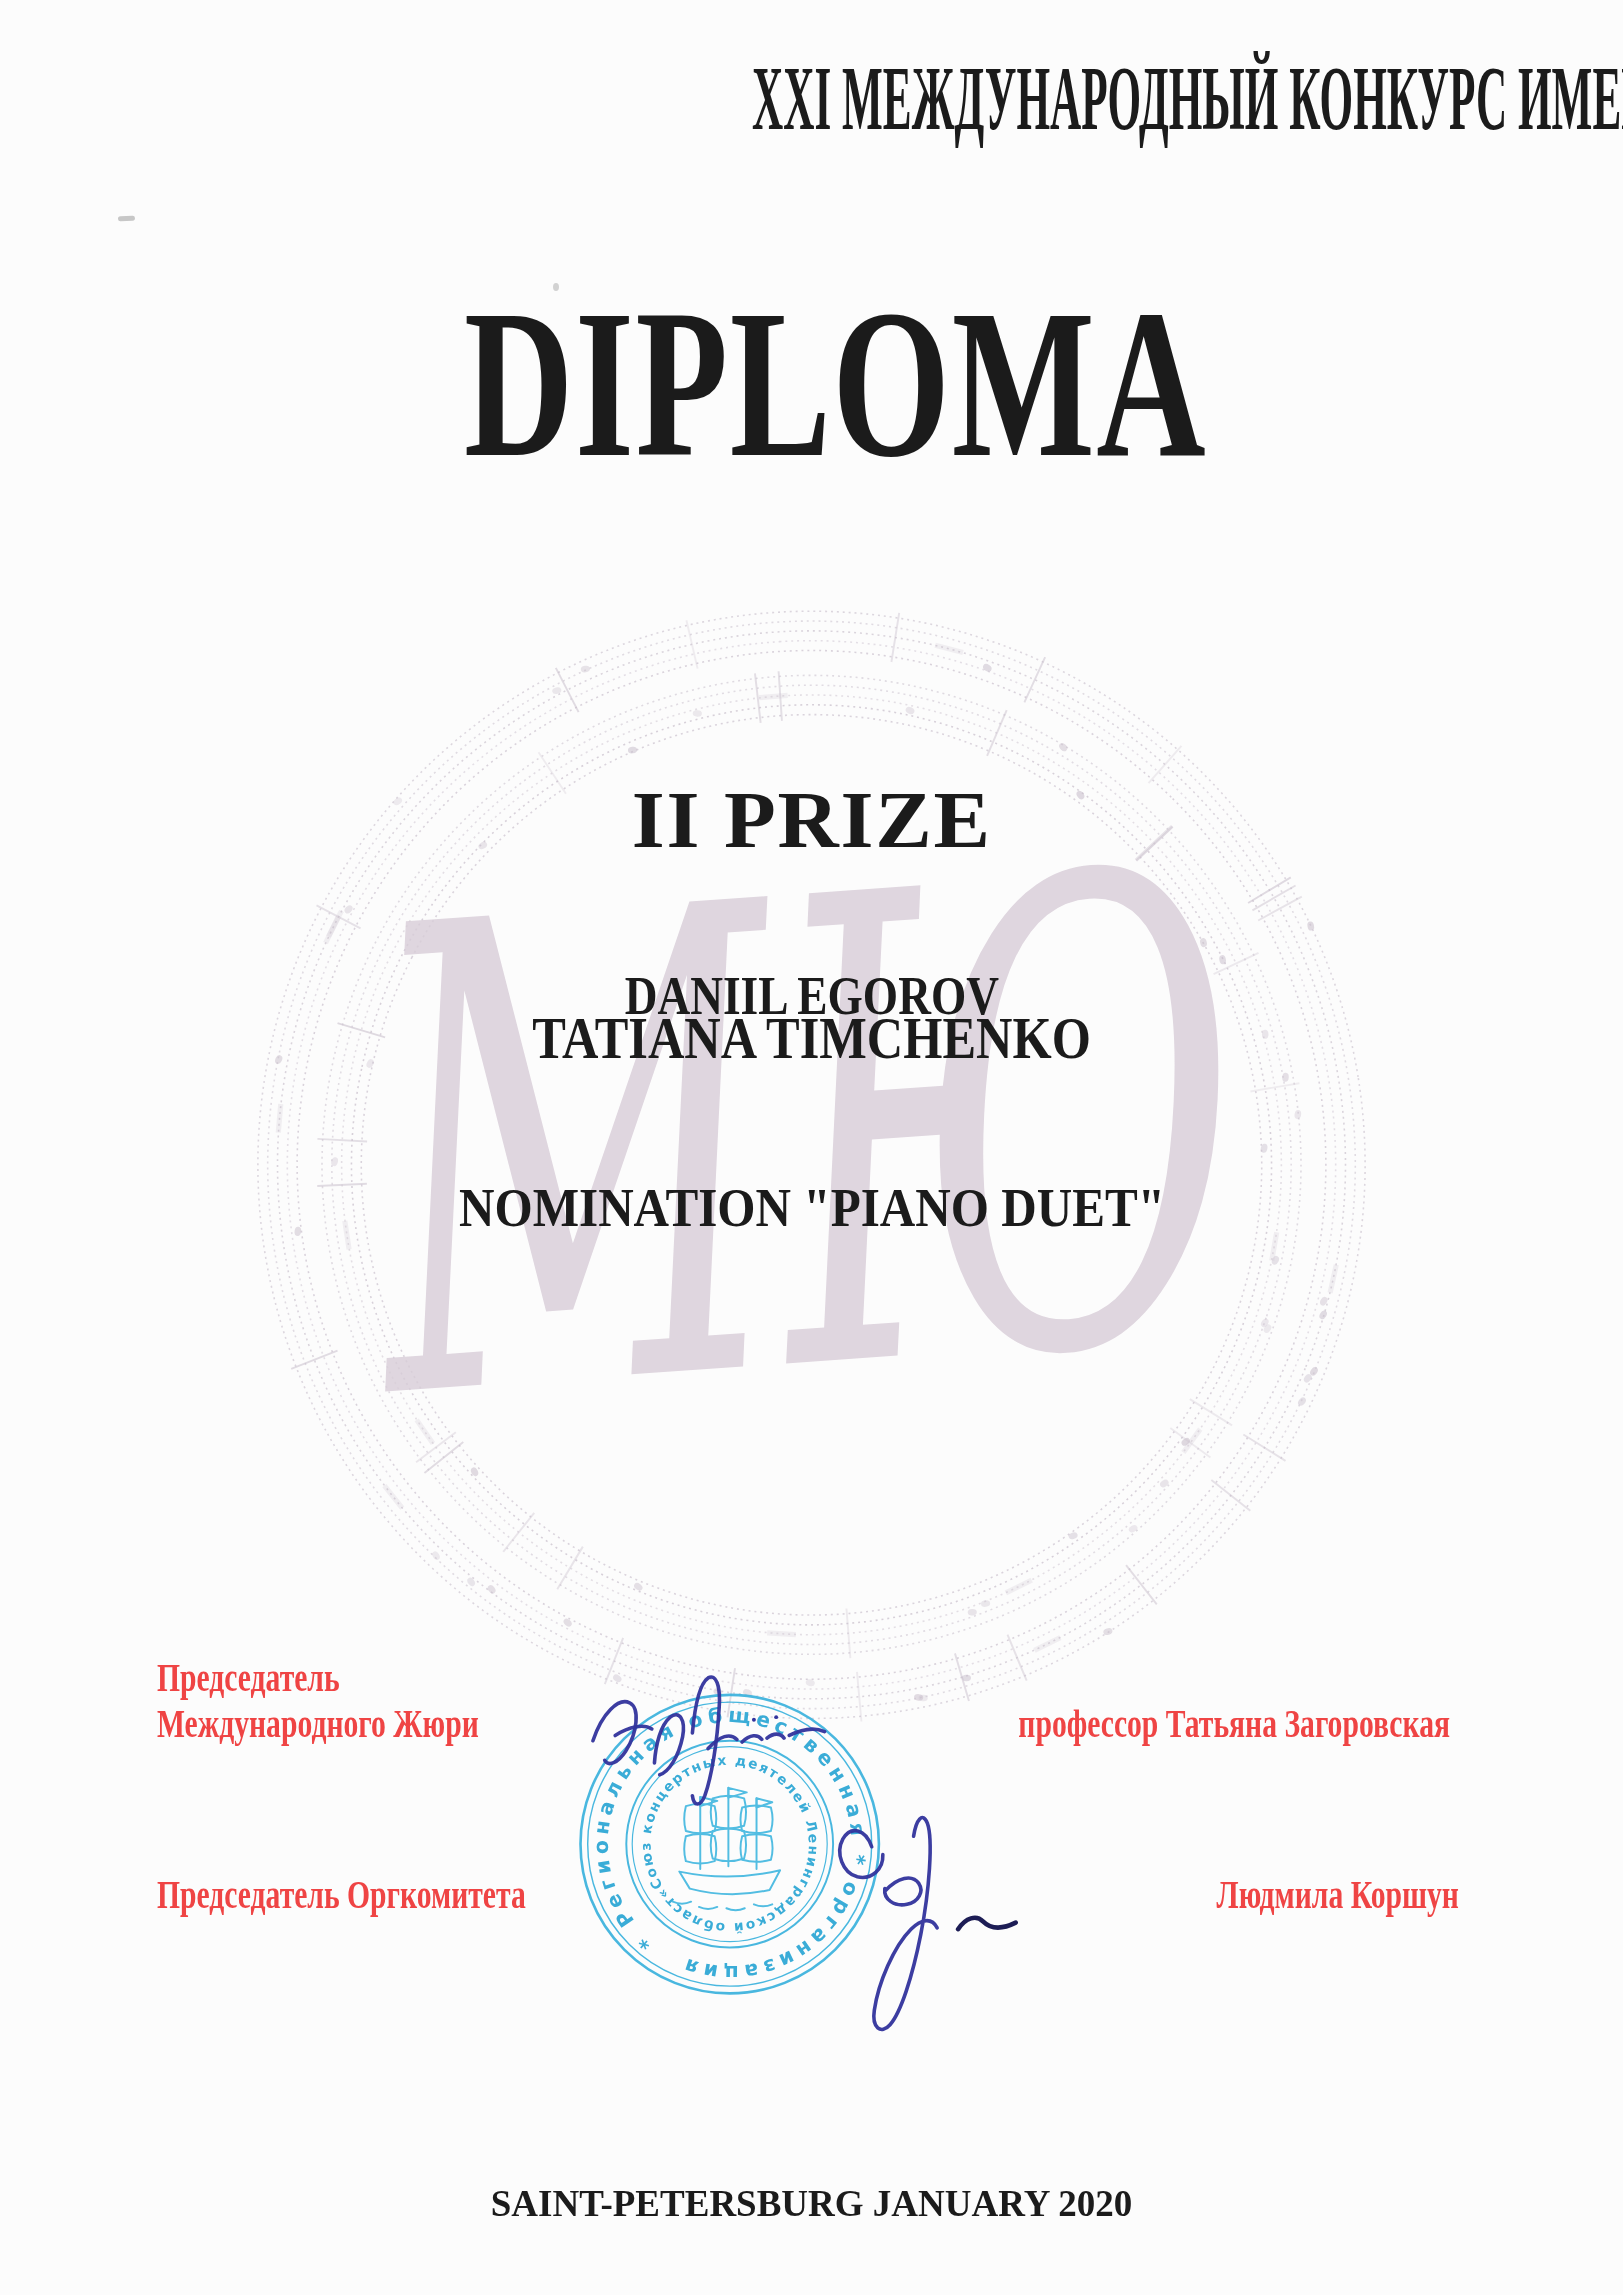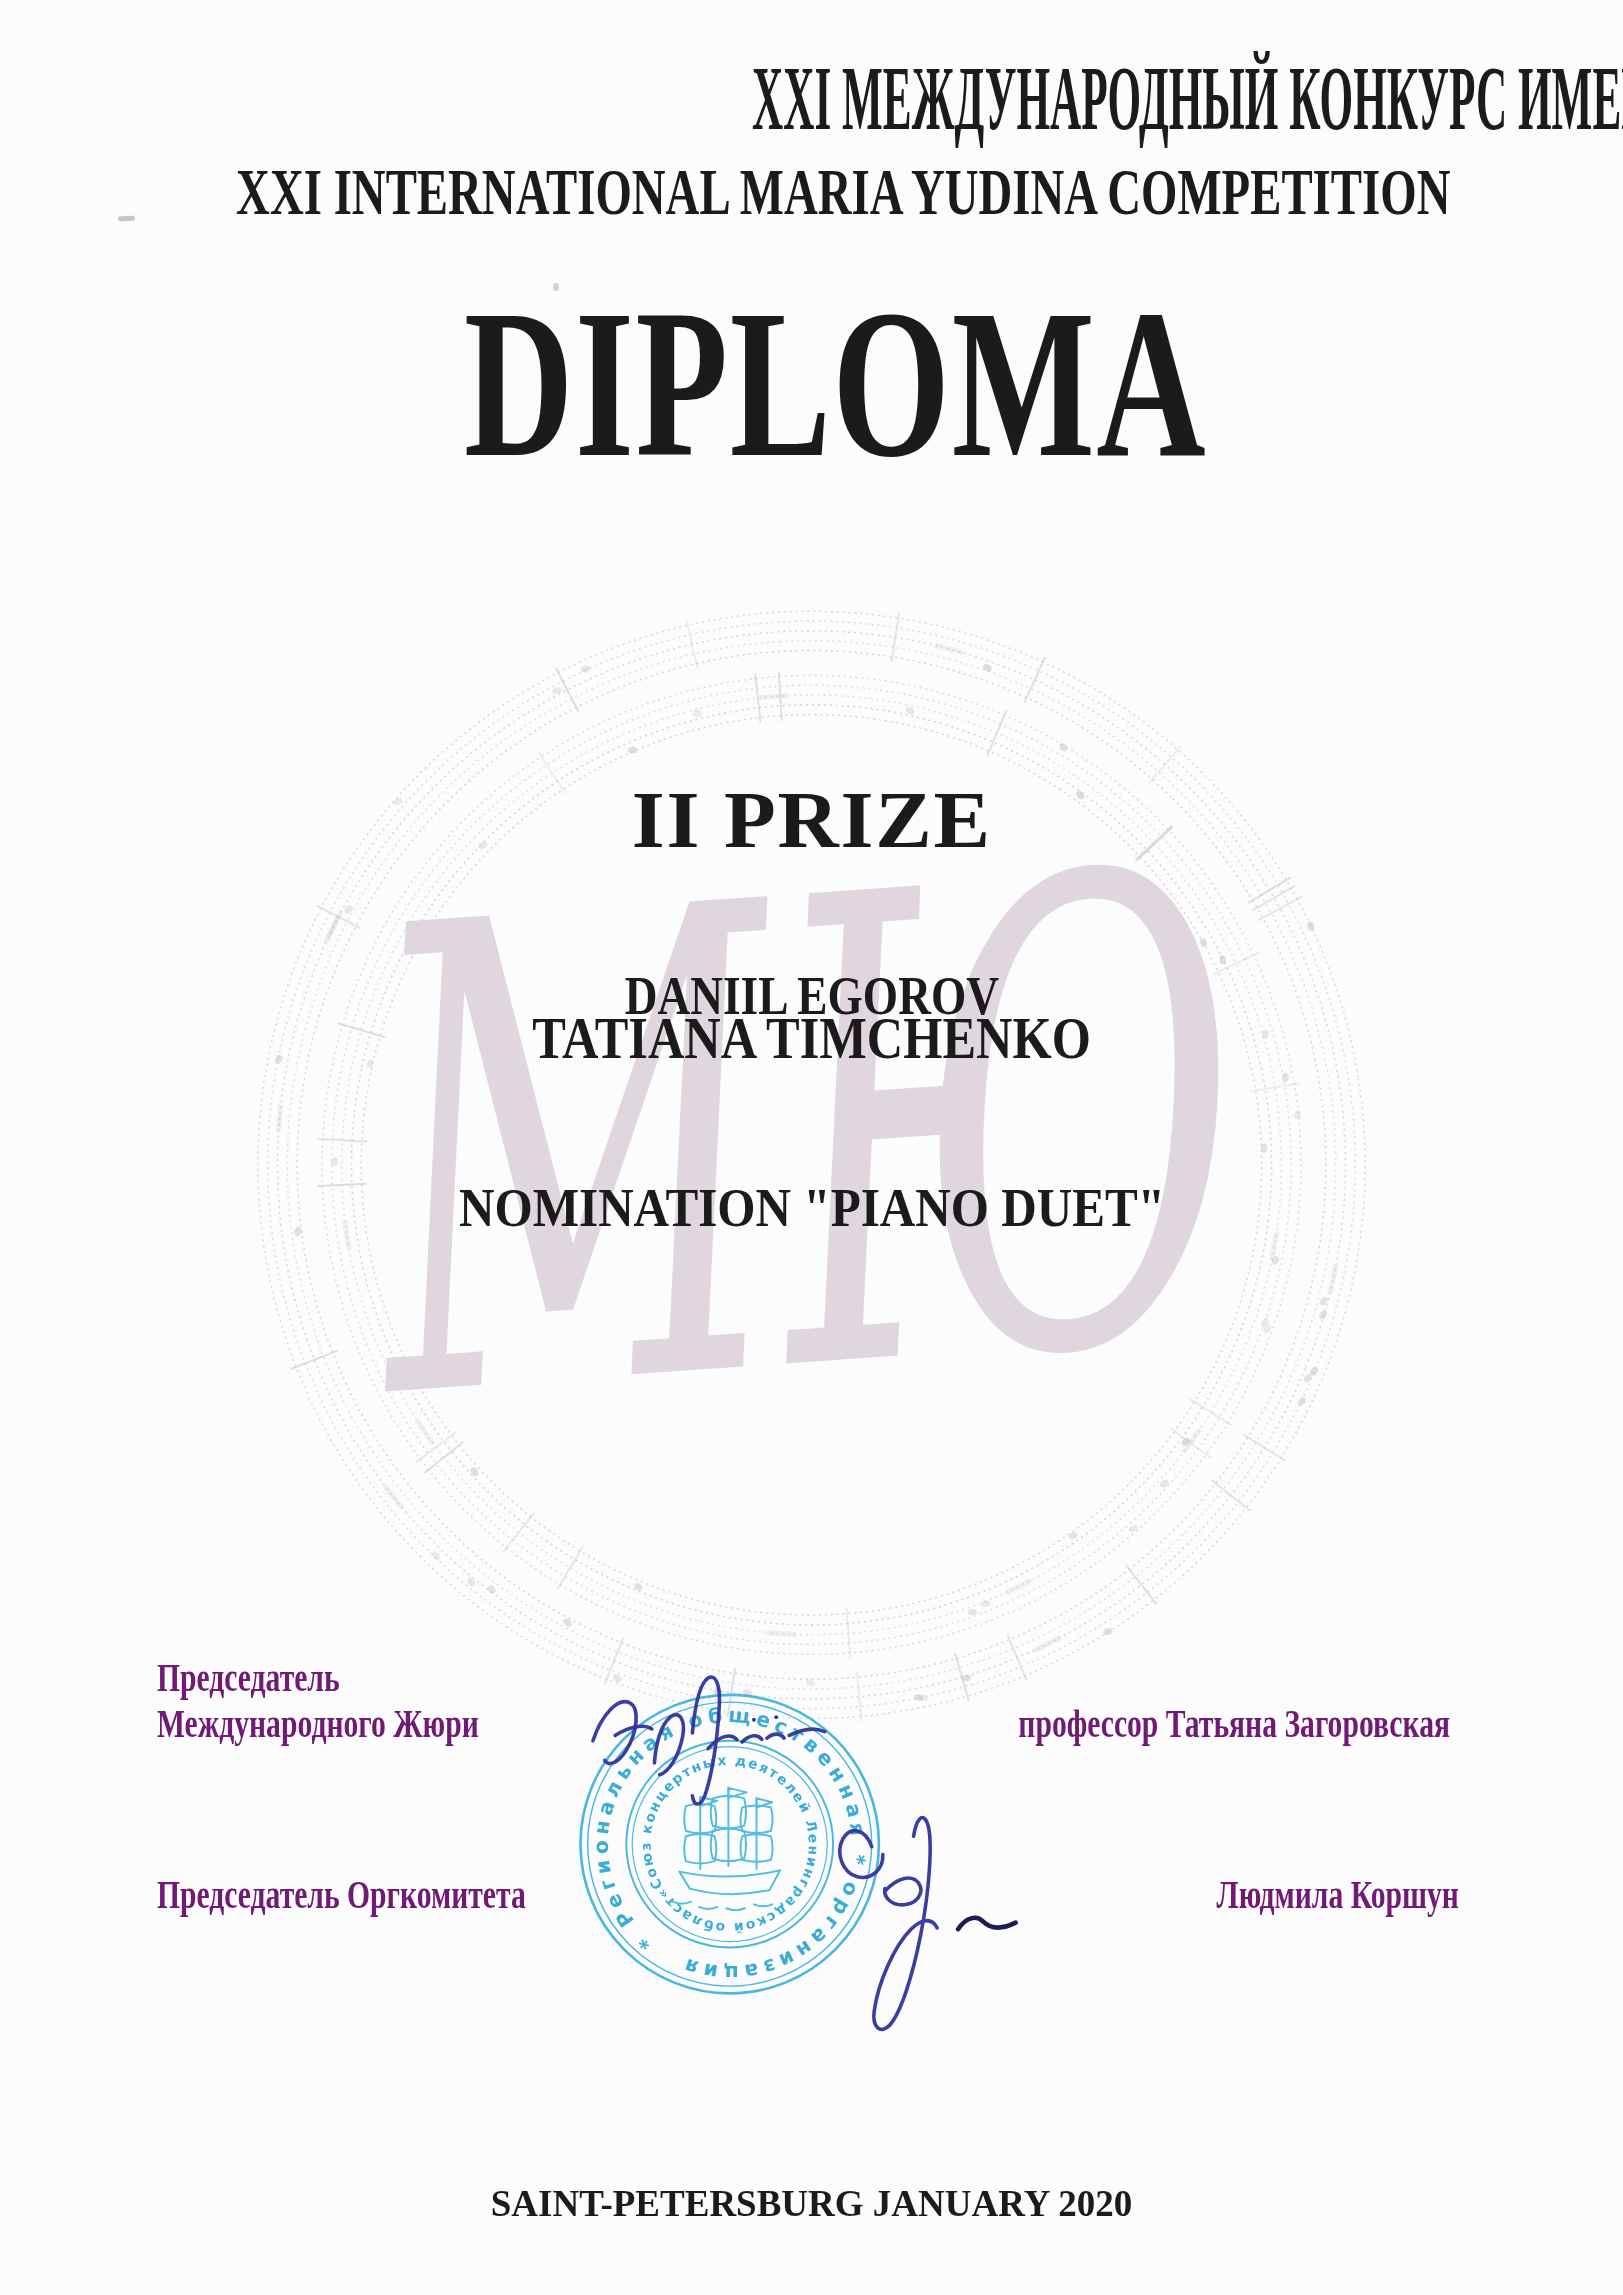--- a/index.html
+++ b/index.html
@@ -18,21 +18,21 @@
   #en-title{top:160px;font-size:65px;}     #en-title>span{transform:scale(.72,1);}
   #diploma{top:278px;font-size:212px;letter-spacing:.01em;padding-left:24px;} #diploma>span{transform:scale(.715,1);}
   #prize{top:780px;font-size:80px;letter-spacing:.02em;}  #prize>span{transform:scale(1.06,1);}
   #name1{top:969px;font-size:54px;}        #name1>span{transform:scale(.84,1);}
   #name2{top:1008px;font-size:60px;}        #name2>span{transform:scale(.84,1);}
   #nomination{top:1181px;font-size:54px;}   #nomination>span{transform:scale(.91,1);}
   #footer1{top:2140px;font-size:37px;}      #footer1>span{transform:scale(.93,1);}
   #footer2{top:2185px;font-size:37px;}      #footer2>span{transform:scale(1,1);}
 
   
-  .label{position:absolute;font-weight:bold;font-size:39px;color:#701a75;
+  .label{position:absolute;font-weight:bold;font-size:39px;color:#ef4444;
          line-height:1;white-space:nowrap;}
   .label>span{display:inline-block;white-space:nowrap;}
   .label.l>span{transform-origin:top left;transform:scale(.76,1);}
   .label.r{text-align:right;}
   .label.r>span{transform-origin:top right;transform:scale(.76,1);}
   #jury-role-1{left:157px;top:1658px;}
   #jury-role-2{left:157px;top:1704px;}
   #jury-name{right:173px;top:1704px;}
   #org-role{left:157px;top:1875px;}
   #org-name{right:164px;top:1875px;}
@@ -171,23 +171,20 @@
         <line x1="501.9" y1="1431.3" x2="521.8" y2="1392.0" stroke="#c9bfcc" stroke-width="8" opacity="0.22"></line>
         <line x1="1834.0" y1="2183.9" x2="1808.2" y2="2219.5" stroke="#c9bfcc" stroke-width="8" opacity="0.22"></line>
         <line x1="425.2" y1="1730.8" x2="429.0" y2="1686.9" stroke="#c9bfcc" stroke-width="8" opacity="0.22"></line>
       </g>
     <text id="wm-mono" x="1240" y="2080" text-anchor="middle" font-size="980" textLength="1330" lengthAdjust="spacingAndGlyphs" transform="rotate(-4 1240 1780)" fill="#d8cdd8">МЮ</text>
   </svg>
 
   <div class="t" id="ru-title">
     <span>XXI МЕЖДУНАРОДНЫЙ КОНКУРС ИМЕНИ МАРИИ ЮДИНОЙ</span>
   </div>
-  <div class="t" id="en-title">
-    <span>XXI INTERNATIONAL MARIA YUDINA COMPETITION</span>
-  </div>
   <div class="t" id="diploma">
     <span>DIPLOMA</span>
   </div>
   <div class="t" id="prize">
     <span>II PRIZE</span>
   </div>
   <div class="t" id="name1">
     <span>DANIIL EGOROV</span>
   </div>
   <div class="t" id="name2">

